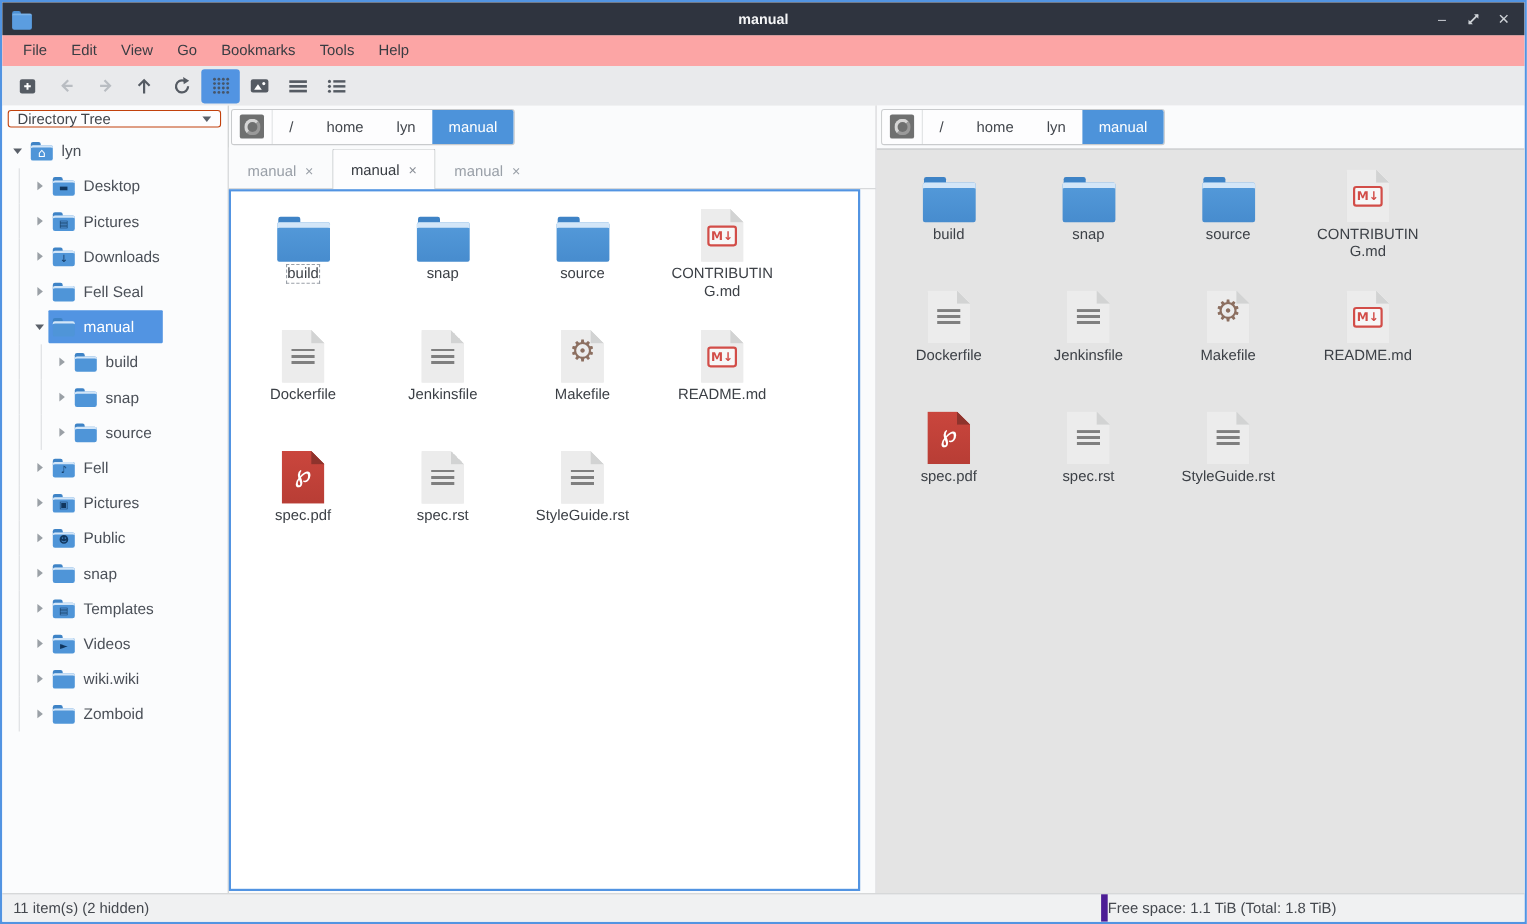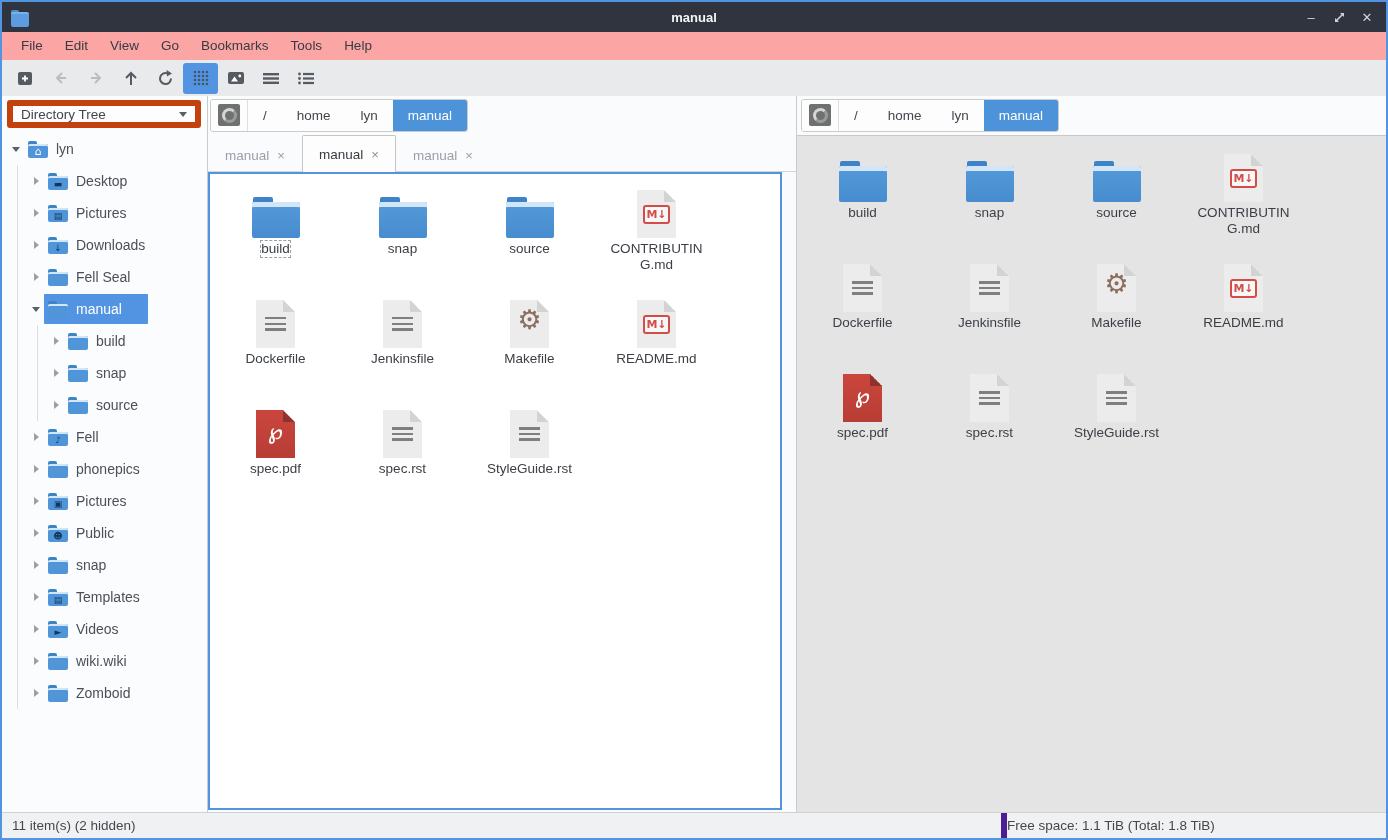--- a/index.html
+++ b/index.html
@@ -32,21 +32,21 @@
   .tool { width:35px; height:31px; border:none; background:transparent; display:flex; align-items:center; justify-content:center; border-radius:3px; }
   .tool.active { background:#5294e2; }
   .tool span { display:flex; }
 
   
   .main { flex:1; display:flex; min-height:0; }
   .v-divider { width:1px; background:#c9cbcd; flex:none; }
 
   
   .sidebar { width:205px; flex:none; background:#fbfcfd; display:flex; flex-direction:column; min-height:0; }
-  .combo { margin:4px 6px 2px 5px; height:28px; background:#fdfdfe; border:6px solid #c2410c; border-radius:3px; display:flex; align-items:center; padding:0 8px; font-size:13.5px; color:#42464c; }
+  .combo { margin:4px 6px 2px 5px; height:16px; background:#fdfdfe; border:1px solid #c2410c; border-radius:3px; display:flex; align-items:center; padding:0 8px; font-size:13.5px; color:#42464c; }
   .combo .chev { margin-left:auto; width:0; height:0; border-left:4px solid transparent; border-right:4px solid transparent; border-top:5px solid #5a6069; }
   .tree { flex:1; overflow:hidden; padding-top:3px; }
   .tree-row { height:32px; display:flex; align-items:center; font-size:14px; color:#4b5058; padding-left:6px; }
   .indent { width:20px; align-self:stretch; flex:none;
             background:linear-gradient(#dcdee1,#dcdee1) 9px 0 / 1px 100% no-repeat; }
   .arrow-cell { width:16px; flex:none; display:flex; justify-content:center; }
   .arr-c { width:0; height:0; border-top:4px solid transparent; border-bottom:4px solid transparent; border-left:5px solid #9aa0a6; }
   .arr-e { width:0; height:0; border-left:4px solid transparent; border-right:4px solid transparent; border-top:5px solid #5a6069; }
   .tree-content { display:flex; align-items:center; height:30px; padding:0 26px 0 4px; border-radius:1px; }
   .tree-content.sel { background:#5294e2; color:#ffffff; }
@@ -354,30 +354,20 @@
             </span>
             <span class="tree-label">Fell</span>
           </span>
         </div>
         <div class="tree-row">
           <span class="indent"></span>
           <span class="arrow-cell">
             <span class="arr-c"></span>
           </span>
           <span class="tree-content">
-            <span class="sfolder"></span>
-            <span class="tree-label">phonepics</span>
-          </span>
-        </div>
-        <div class="tree-row">
-          <span class="indent"></span>
-          <span class="arrow-cell">
-            <span class="arr-c"></span>
-          </span>
-          <span class="tree-content">
             <span class="sfolder">
               <span class="emblem glyph">▣</span>
             </span>
             <span class="tree-label">Pictures</span>
           </span>
         </div>
         <div class="tree-row">
           <span class="indent"></span>
           <span class="arrow-cell">
             <span class="arr-c"></span>

